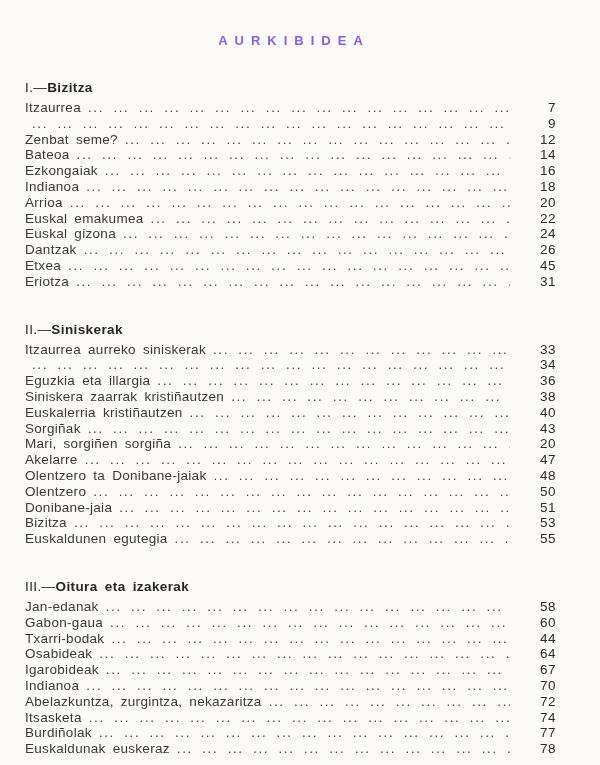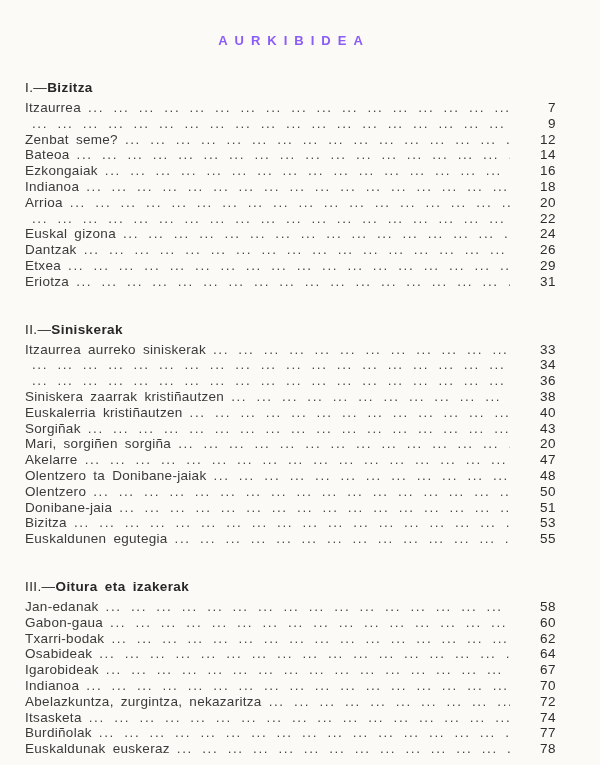--- a/index.html
+++ b/index.html
@@ -112,37 +112,38 @@
             <span class="lbl">Indianoa</span>
             <span class="dots">... ... ... ... ... ... ... ... ... ... ... ... ... ... ... ... ... ... ... ... ... ... ... ... ... ... ... ... ... ... ... ... ... ... ... ... ... ... ... ... </span>
             <span class="pg">18</span>
           </div>
           <div class="row">
             <span class="lbl">Arrioa</span>
             <span class="dots">... ... ... ... ... ... ... ... ... ... ... ... ... ... ... ... ... ... ... ... ... ... ... ... ... ... ... ... ... ... ... ... ... ... ... ... ... ... ... ... </span>
             <span class="pg">20</span>
           </div>
           <div class="row">
+            <span class="lbl">Euskal emakumea</span>
             <span class="dots">... ... ... ... ... ... ... ... ... ... ... ... ... ... ... ... ... ... ... ... ... ... ... ... ... ... ... ... ... ... ... ... ... ... ... ... ... ... ... ... </span>
             <span class="pg">22</span>
           </div>
           <div class="row">
             <span class="lbl">Euskal gizona</span>
             <span class="dots">... ... ... ... ... ... ... ... ... ... ... ... ... ... ... ... ... ... ... ... ... ... ... ... ... ... ... ... ... ... ... ... ... ... ... ... ... ... ... ... </span>
             <span class="pg">24</span>
           </div>
           <div class="row">
             <span class="lbl">Dantzak</span>
             <span class="dots">... ... ... ... ... ... ... ... ... ... ... ... ... ... ... ... ... ... ... ... ... ... ... ... ... ... ... ... ... ... ... ... ... ... ... ... ... ... ... ... </span>
             <span class="pg">26</span>
           </div>
           <div class="row">
             <span class="lbl">Etxea</span>
             <span class="dots">... ... ... ... ... ... ... ... ... ... ... ... ... ... ... ... ... ... ... ... ... ... ... ... ... ... ... ... ... ... ... ... ... ... ... ... ... ... ... ... </span>
-            <span class="pg">29</span>
+            <span class="pg">45</span>
           </div>
           <div class="row">
             <span class="lbl">Eriotza</span>
             <span class="dots">... ... ... ... ... ... ... ... ... ... ... ... ... ... ... ... ... ... ... ... ... ... ... ... ... ... ... ... ... ... ... ... ... ... ... ... ... ... ... ... </span>
             <span class="pg">31</span>
           </div>
         </div>
       </div>
       <div class="toc-section">
         <div class="sec-header"><span class="sec-prefix">II.—</span><span class="sec-name">Siniskerak</span></div>
@@ -150,20 +151,21 @@
           <div class="row">
             <span class="lbl">Itzaurrea aurreko siniskerak</span>
             <span class="dots">... ... ... ... ... ... ... ... ... ... ... ... ... ... ... ... ... ... ... ... ... ... ... ... ... ... ... ... ... ... ... ... ... ... ... ... ... ... ... ... </span>
             <span class="pg">33</span>
           </div>
           <div class="row">
             <span class="dots">... ... ... ... ... ... ... ... ... ... ... ... ... ... ... ... ... ... ... ... ... ... ... ... ... ... ... ... ... ... ... ... ... ... ... ... ... ... ... ... </span>
             <span class="pg">34</span>
           </div>
           <div class="row">
+            <span class="lbl">Eguzkia eta illargia</span>
             <span class="dots">... ... ... ... ... ... ... ... ... ... ... ... ... ... ... ... ... ... ... ... ... ... ... ... ... ... ... ... ... ... ... ... ... ... ... ... ... ... ... ... </span>
             <span class="pg">36</span>
           </div>
           <div class="row">
             <span class="lbl">Siniskera zaarrak kristiñautzen</span>
             <span class="dots">... ... ... ... ... ... ... ... ... ... ... ... ... ... ... ... ... ... ... ... ... ... ... ... ... ... ... ... ... ... ... ... ... ... ... ... ... ... ... ... </span>
             <span class="pg">38</span>
           </div>
           <div class="row">
             <span class="lbl">Euskalerria kristiñautzen</span>
@@ -221,21 +223,21 @@
             <span class="pg">58</span>
           </div>
           <div class="row">
             <span class="lbl">Gabon-gaua</span>
             <span class="dots">... ... ... ... ... ... ... ... ... ... ... ... ... ... ... ... ... ... ... ... ... ... ... ... ... ... ... ... ... ... ... ... ... ... ... ... ... ... ... ... </span>
             <span class="pg">60</span>
           </div>
           <div class="row">
             <span class="lbl">Txarri-bodak</span>
             <span class="dots">... ... ... ... ... ... ... ... ... ... ... ... ... ... ... ... ... ... ... ... ... ... ... ... ... ... ... ... ... ... ... ... ... ... ... ... ... ... ... ... </span>
-            <span class="pg">62</span>
+            <span class="pg">44</span>
           </div>
           <div class="row">
             <span class="lbl">Osabideak</span>
             <span class="dots">... ... ... ... ... ... ... ... ... ... ... ... ... ... ... ... ... ... ... ... ... ... ... ... ... ... ... ... ... ... ... ... ... ... ... ... ... ... ... ... </span>
             <span class="pg">64</span>
           </div>
           <div class="row">
             <span class="lbl">Igarobideak</span>
             <span class="dots">... ... ... ... ... ... ... ... ... ... ... ... ... ... ... ... ... ... ... ... ... ... ... ... ... ... ... ... ... ... ... ... ... ... ... ... ... ... ... ... </span>
             <span class="pg">67</span>

